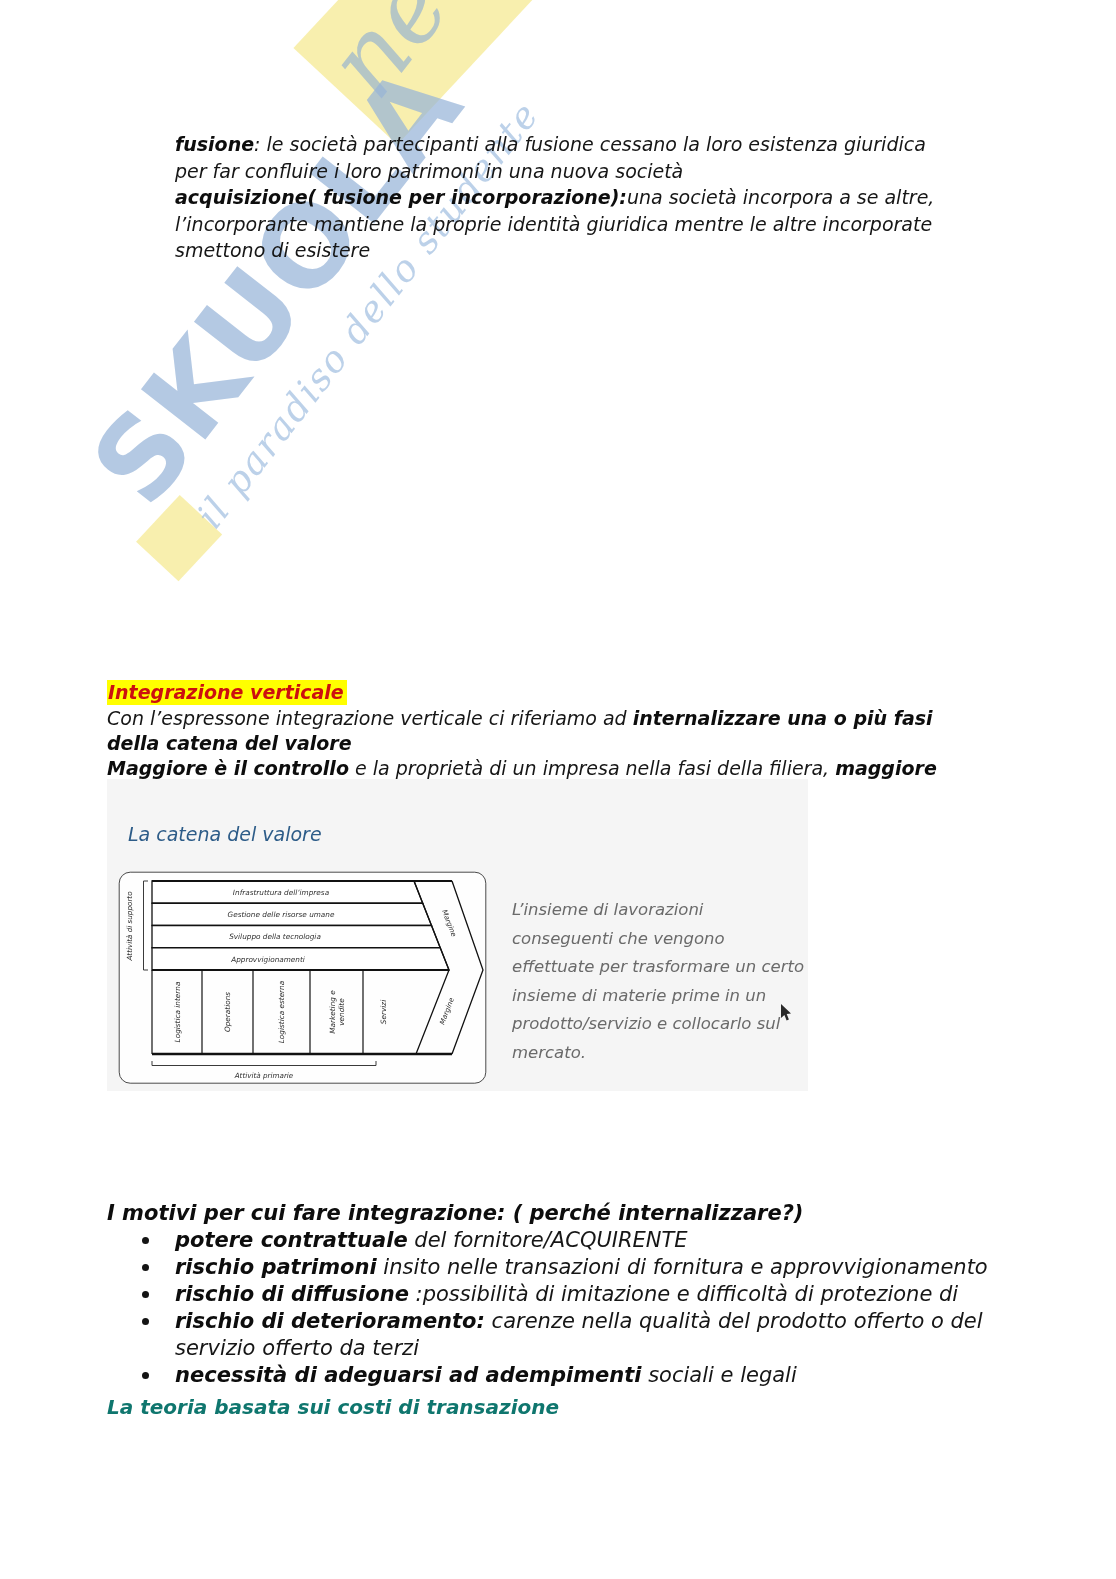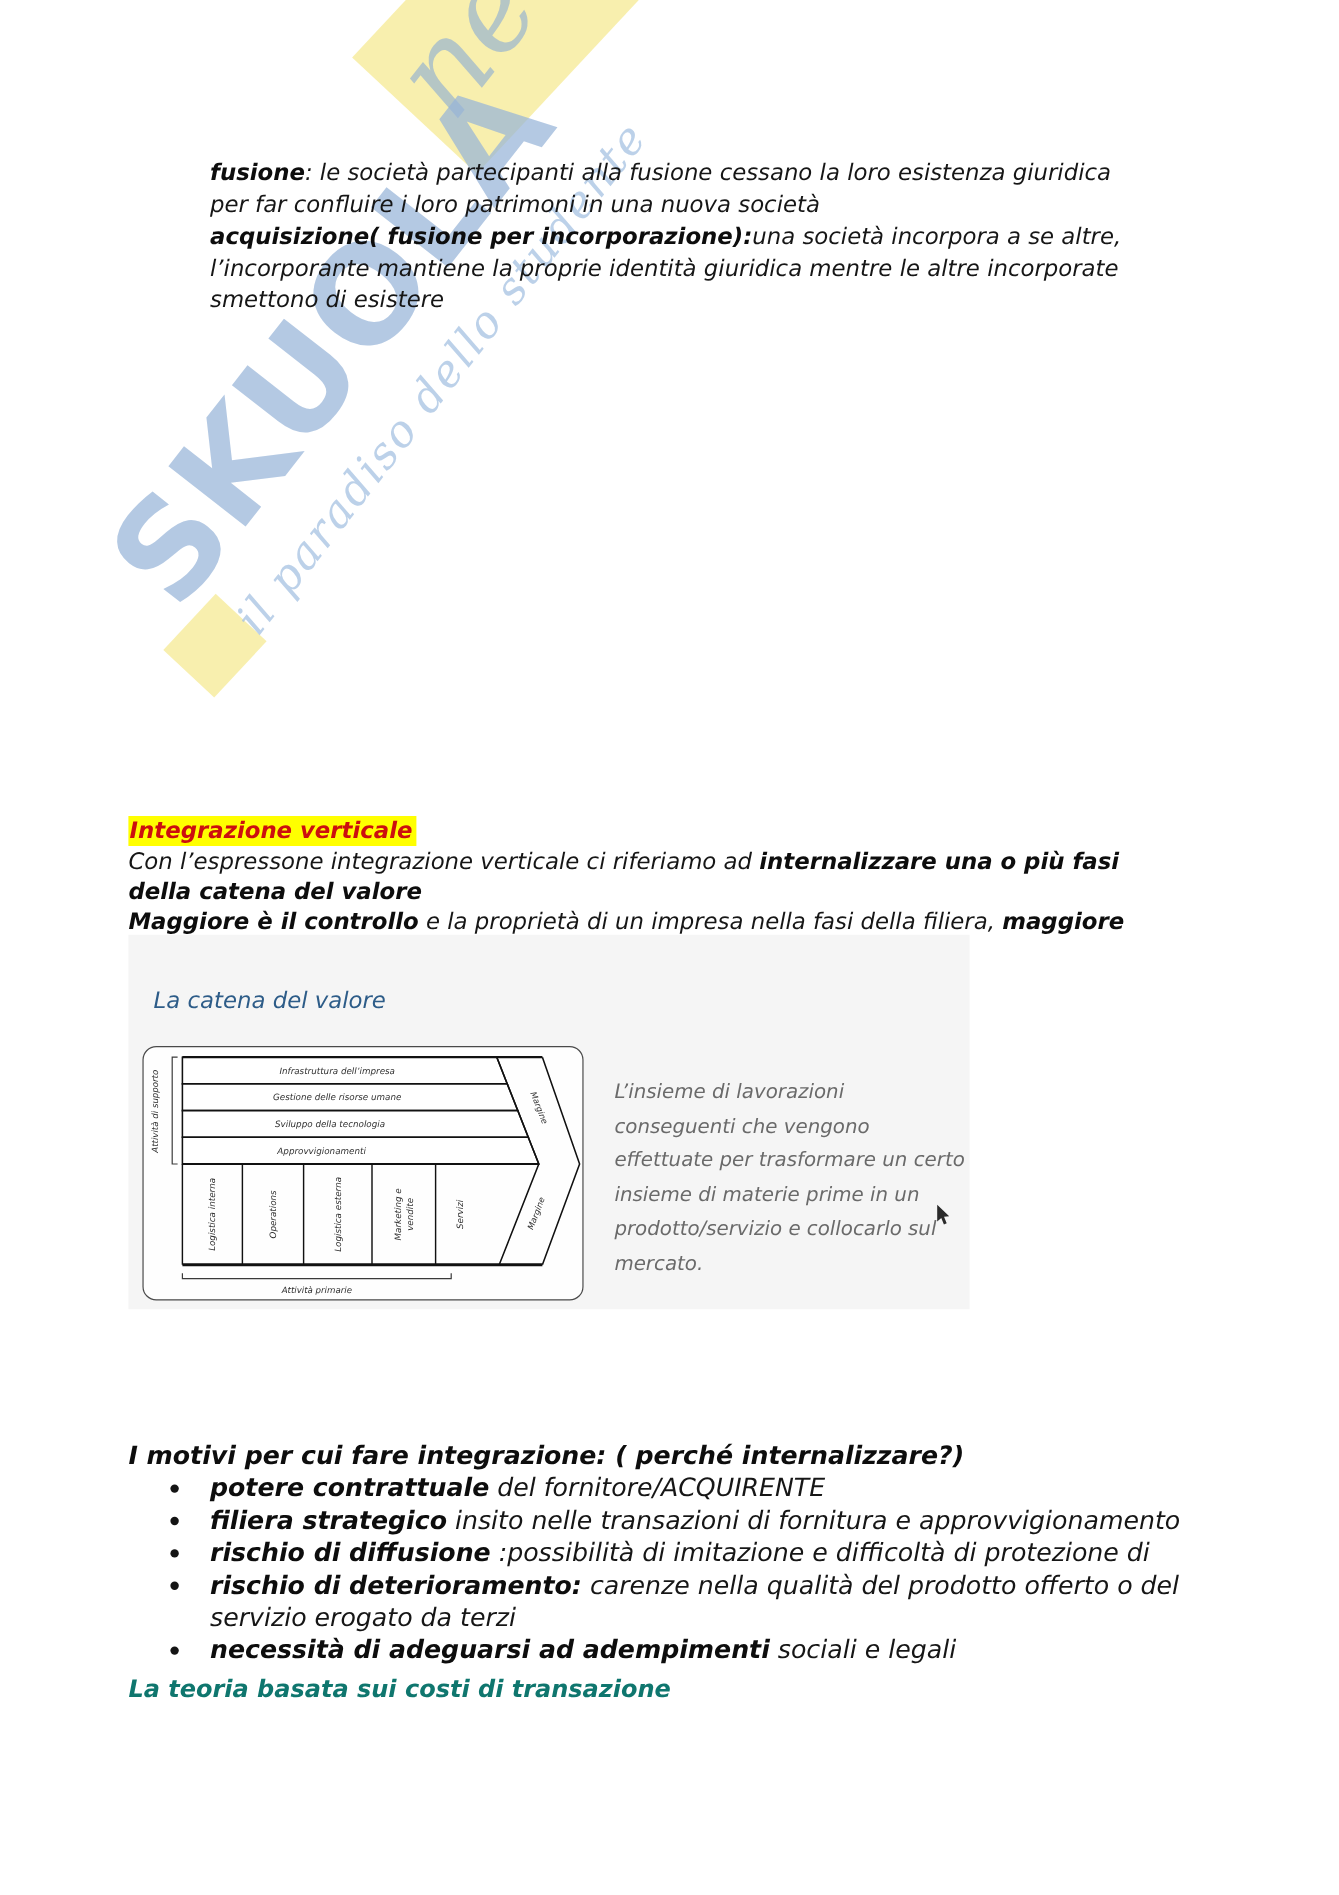--- a/index.html
+++ b/index.html
@@ -136,22 +136,22 @@
     </div>
 
     <svg class="cursor" width="14" height="20" viewBox="0 0 14 20">
       <path d="M2,1 L2,15 L5.4,11.9 L7.6,17.4 L9.9,16.4 L7.7,11 L12,10.6 Z" fill="#2a2a2a"></path>
     </svg>
   </div>
 
   <div class="block3">
     <div class="ln"><b>I motivi per cui fare integrazione: ( perché internalizzare?)</b></div>
     <div class="bullet"><span class="dot"></span><b>potere contrattuale</b><span> del fornitore/ACQUIRENTE</span></div>
-    <div class="bullet"><span class="dot"></span><b>filiera strategico</b><span> insito nelle transazioni di fornitura e approvvigionamento</span></div>
+    <div class="bullet"><span class="dot"></span><b>rischio patrimoni</b><span> insito nelle transazioni di fornitura e approvvigionamento</span></div>
     <div class="bullet"><span class="dot"></span><b>rischio di diffusione</b><span> :possibilità di imitazione e difficoltà di protezione di</span></div>
     <div class="bullet"><span class="dot"></span><b>rischio di deterioramento:</b><span> carenze nella qualità del prodotto offerto o del</span></div>
-    <div class="bullet">servizio erogato da terzi</div>
+    <div class="bullet">servizio offerto da terzi</div>
     <div class="bullet"><span class="dot"></span><b>necessità di adeguarsi ad adempimenti</b><span> sociali e legali</span></div>
   </div>
 
   <div class="block4">La teoria basata sui costi di transazione</div>
 
 </div>
 
 </body></html>

